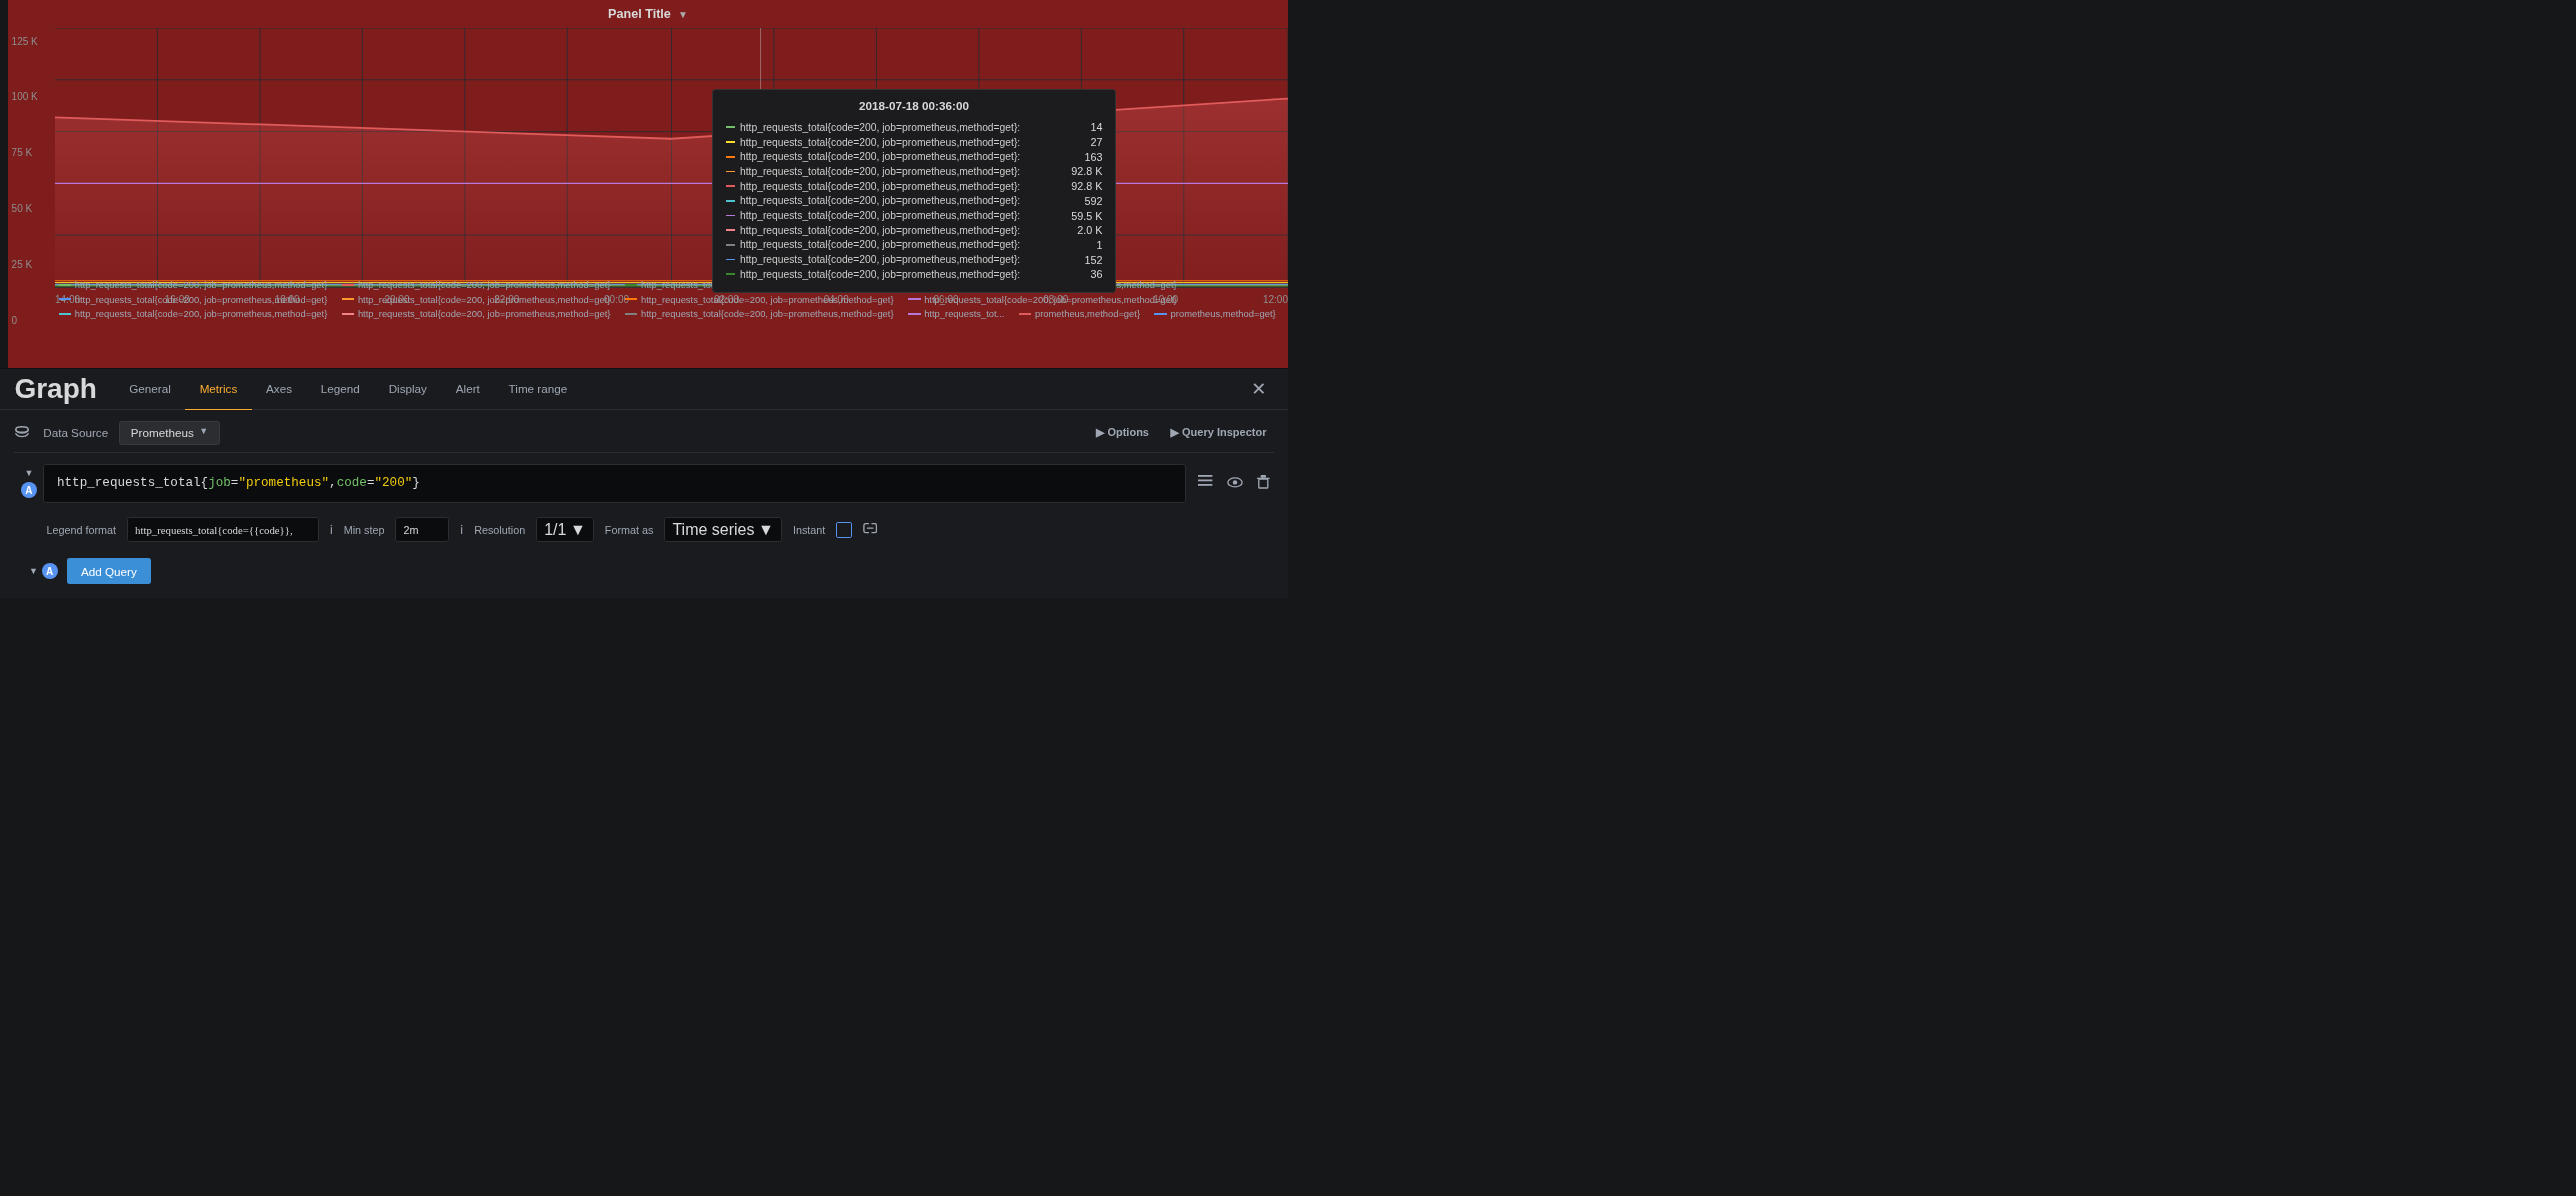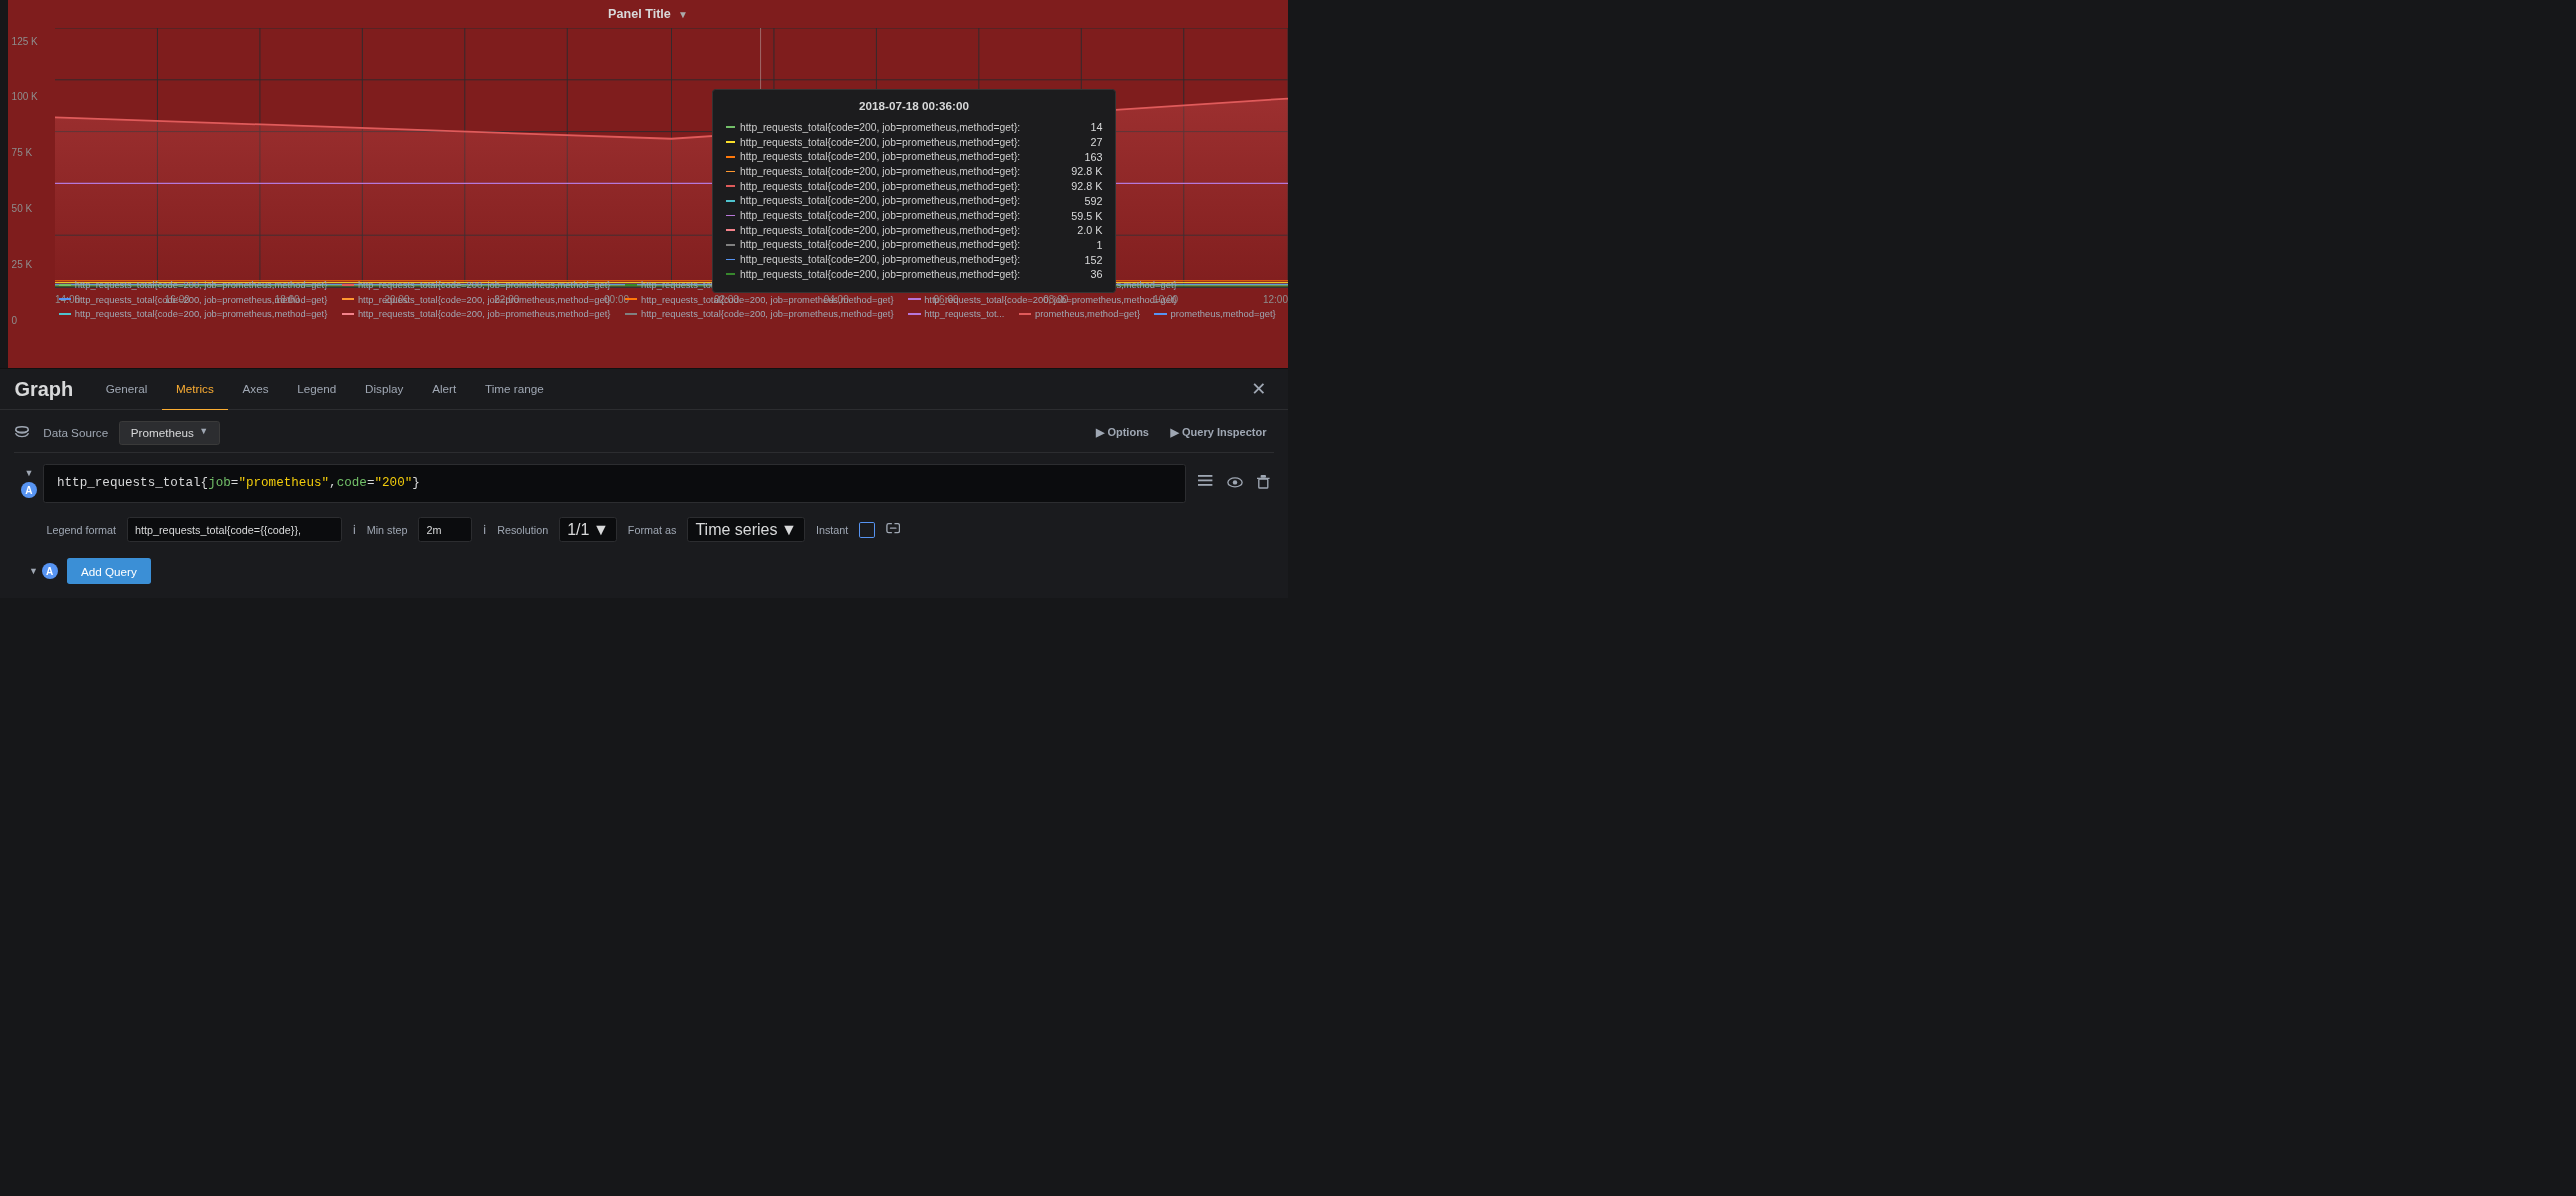--- a/index.html
+++ b/index.html
@@ -169,21 +169,21 @@
       display: flex;
       align-items: center;
       background: #1a1b1e;
       border-bottom: 0.9px solid #2c2d30;
       padding: 0 14.4px;
       height: 41px;
       gap: 0;
     }
 
     .panel-type-label {
-      font-size: 20px;
+      font-size: 28px;
       font-weight: 600;
       color: #d8d9da;
       margin-right: 18px;
     }
 
     .tab-item {
       padding: 10.8px 14.4px;
       cursor: pointer;
       font-size: 11.7px;
       color: #9fa7b3;
@@ -360,21 +360,22 @@
       background: #0b0c0e;
       border: 0.9px solid #2c2d30;
       color: #d8d9da;
       padding: 3.6px 7.2px;
       border-radius: 2.7px;
       font-size: 10.8px;
       height: 25px;
     }
 
     .opt-input-wide {
-      width: 215px;
+      width: 192px;
+      font-family: Liberation Serif, serif;
     }
 
     .opt-input-narrow {
       width: 54px;
     }
 
     .info-icon {
       color: #9fa7b3;
       font-size: 12.6px;
       cursor: pointer;

